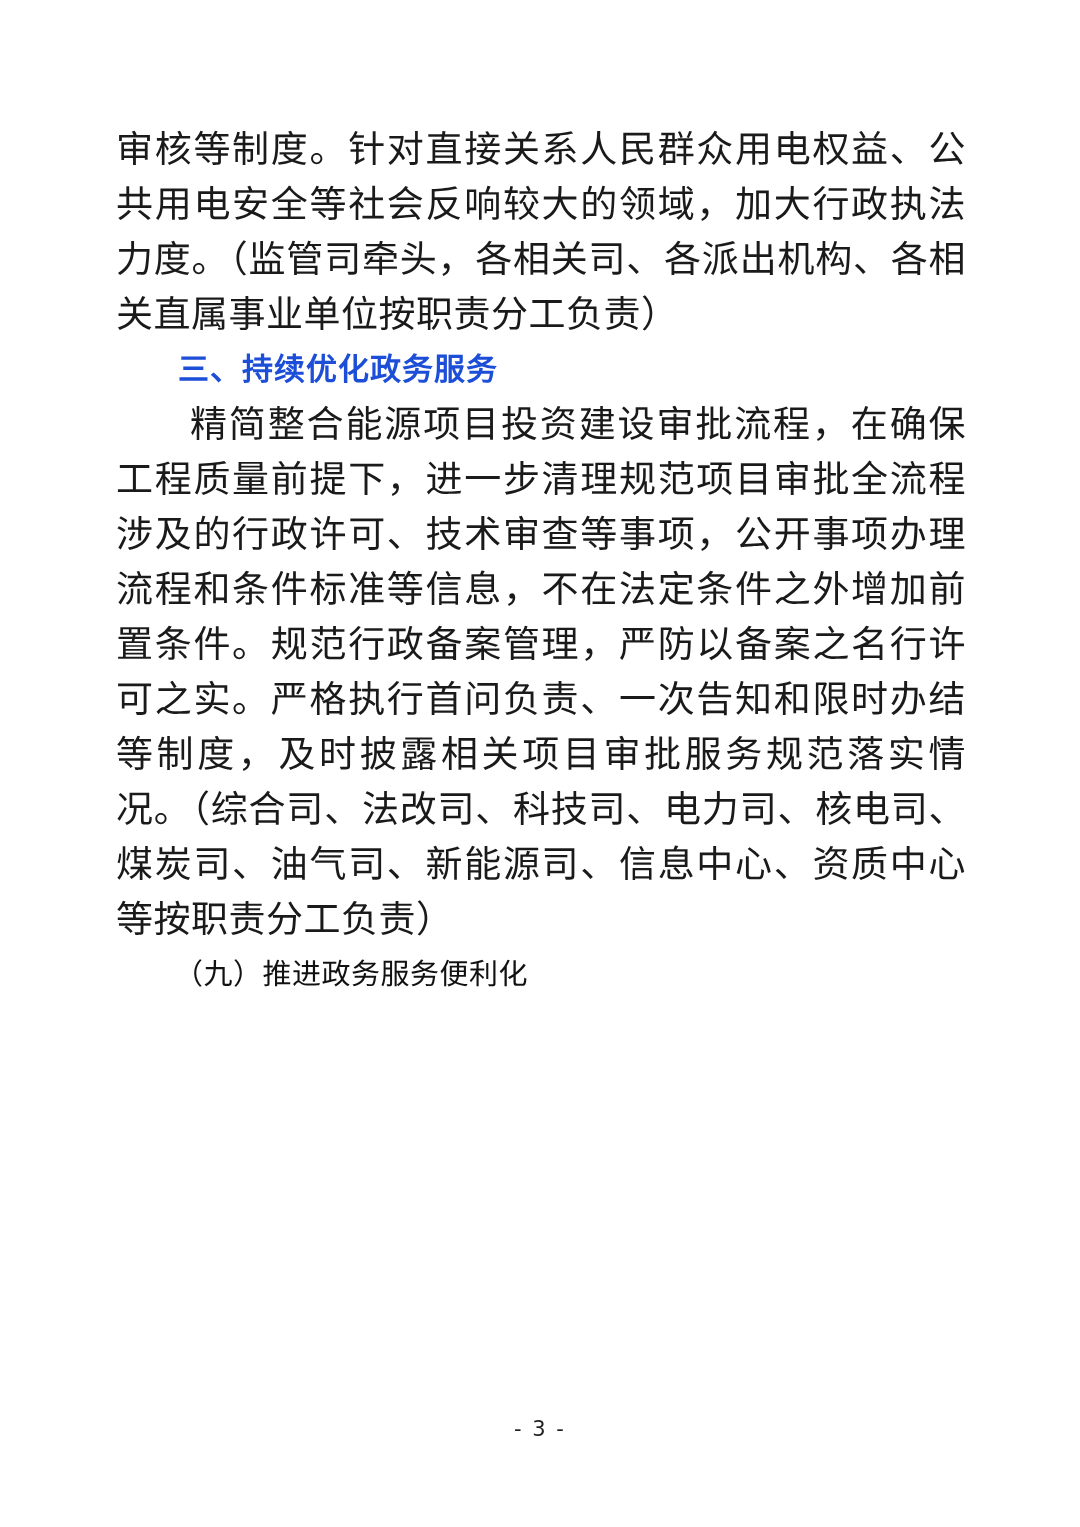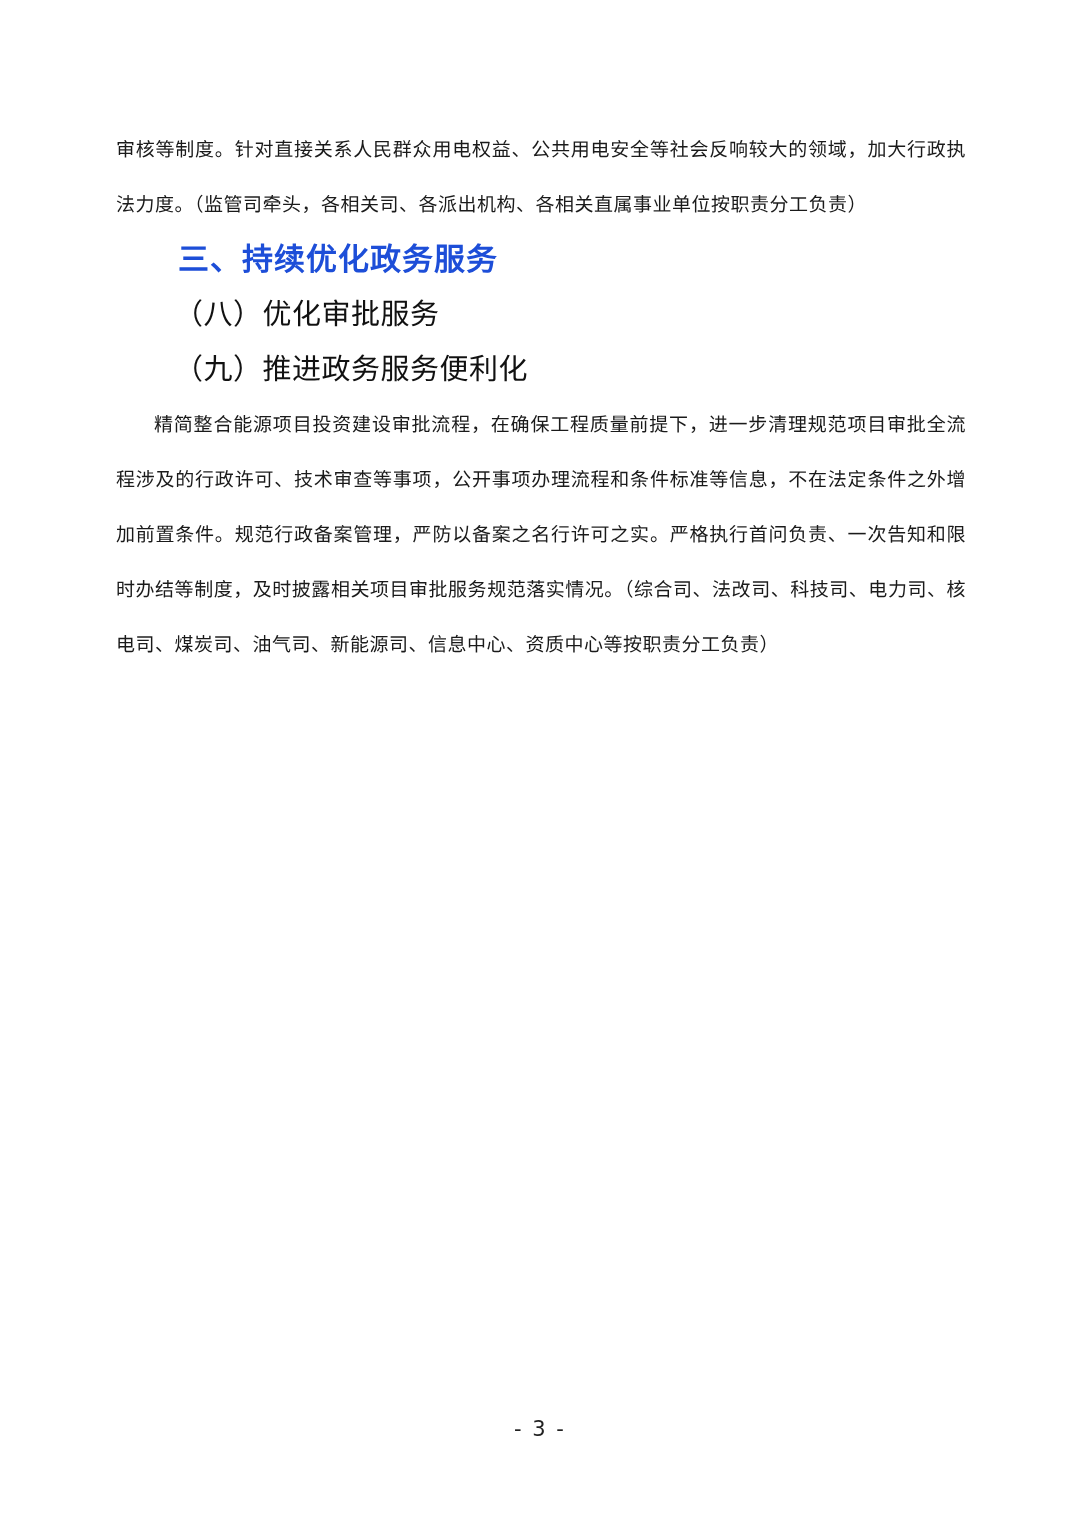--- a/index.html
+++ b/index.html
@@ -18,21 +18,21 @@
     overflow: hidden;
     box-sizing: border-box;
   }
   .content {
     position: absolute;
     top: 122px;
     left: 116px;
     width: 850px;
   }
   .block {
-    font-size: 19px;
+    font-size: 37px;
     line-height: 55px;
     text-align: justify;
     text-justify: inter-ideograph;
     letter-spacing: 0.5px;
     margin: 0;
     word-break: break-all;
   }
   .body-continued {
     text-indent: 0;
   }
@@ -70,25 +70,24 @@
 </head>
 <body>
 
 <div class="page">
   <div class="content">
 
     <p class="block body-continued">审核等制度。针对直接关系人民群众用电权益、公共用电安全等社会反响较大的领域，加大行政执法力度。（监管司牵头，各相关司、各派出机构、各相关直属事业单位按职责分工负责）</p>
 
     <p class="block heading-1">三、持续优化政务服务</p>
 
-    <p class="block heading-2">（八）优化审批服务</p>
+
+    <p class="block body-indent">精简整合能源项目投资建设审批流程，在确保工程质量前提下，进一步清理规范项目审批全流程涉及的行政许可、技术审查等事项，公开事项办理流程和条件标准等信息，不在法定条件之外增加前置条件。规范行政备案管理，严防以备案之名行许可之实。严格执行首问负责、一次告知和限时办结等制度，及时披露相关项目审批服务规范落实情况。（综合司、法改司、科技司、电力司、核电司、煤炭司、油气司、新能源司、信息中心、资质中心等按职责分工负责）</p>
 
     <p class="block heading-2">（九）推进政务服务便利化</p>
-
-    <p class="block body-indent">精简整合能源项目投资建设审批流程，在确保工程质量前提下，进一步清理规范项目审批全流程涉及的行政许可、技术审查等事项，公开事项办理流程和条件标准等信息，不在法定条件之外增加前置条件。规范行政备案管理，严防以备案之名行许可之实。严格执行首问负责、一次告知和限时办结等制度，及时披露相关项目审批服务规范落实情况。（综合司、法改司、科技司、电力司、核电司、煤炭司、油气司、新能源司、信息中心、资质中心等按职责分工负责）</p>
 
 
 
   </div>
 
   <div class="page-footer" style="bottom: 86px;">
     <span class="page-number">- 3 -</span>
   </div>
 </div>
 

